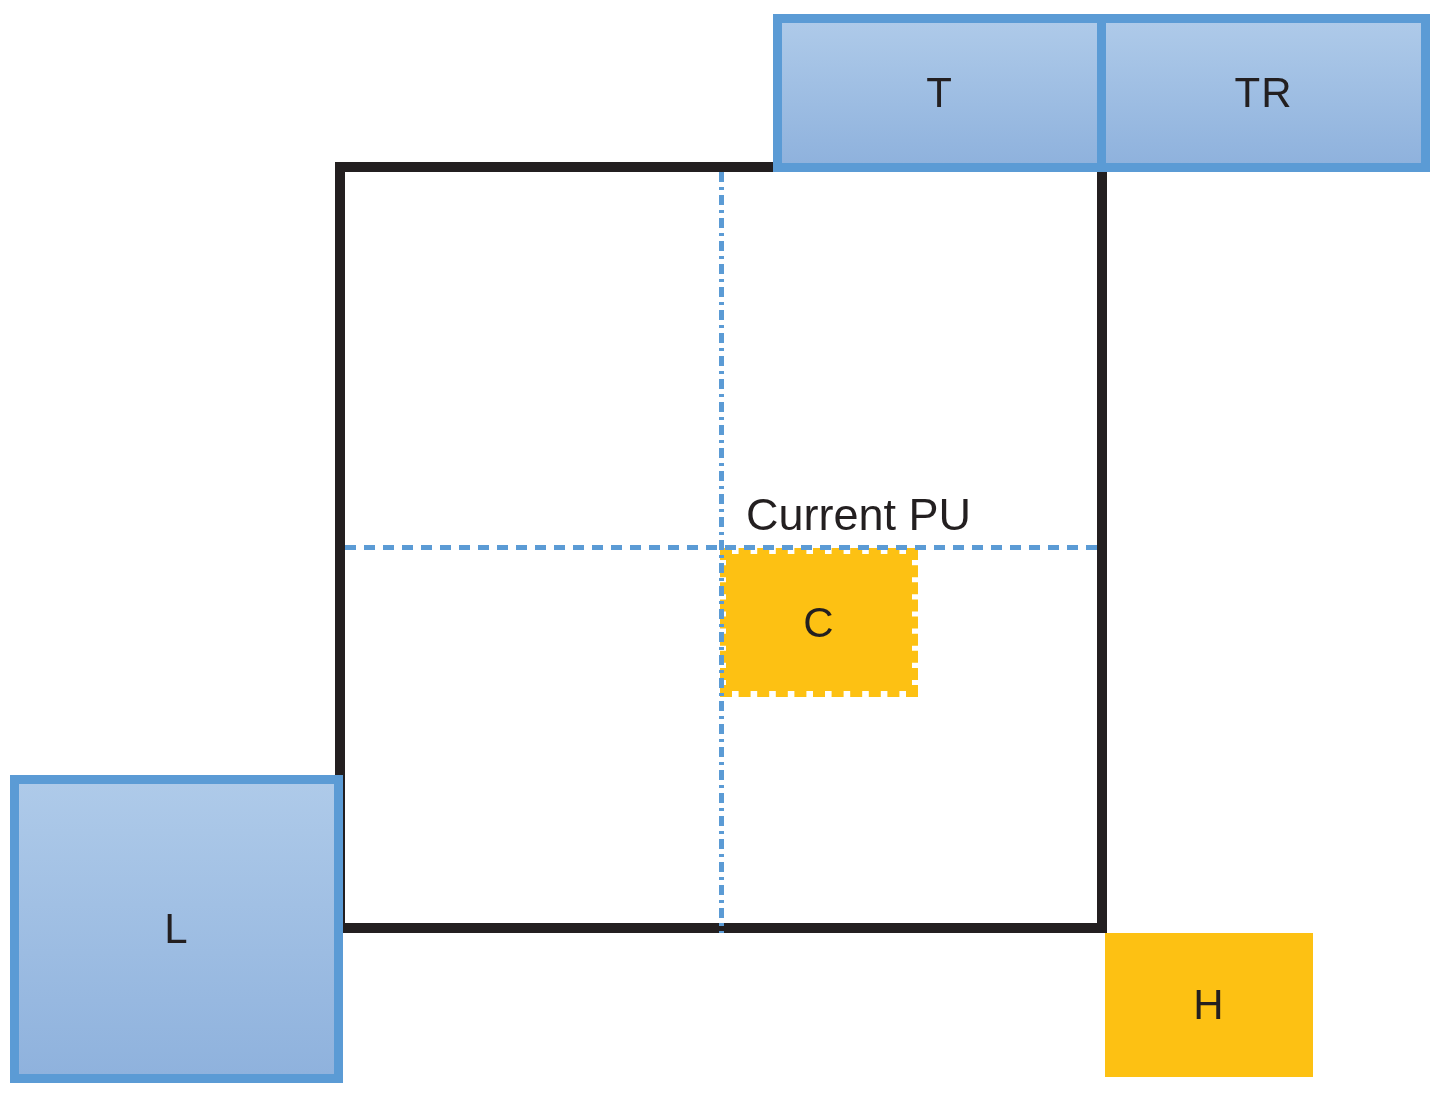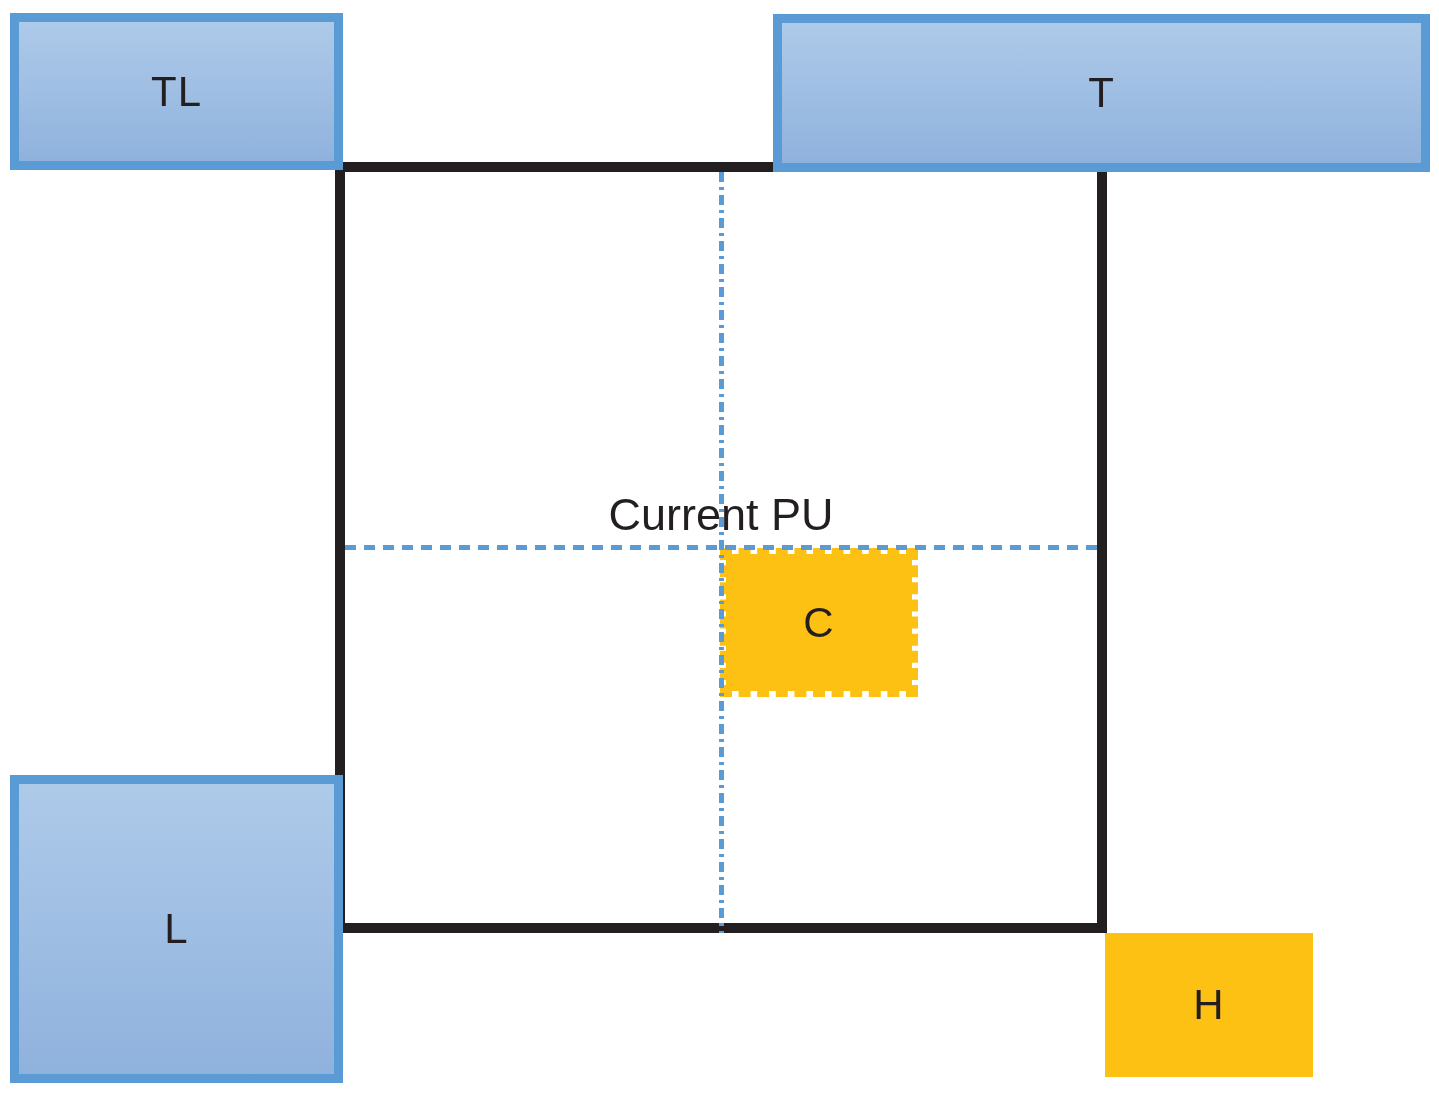--- a/index.html
+++ b/index.html
@@ -101,49 +101,47 @@
     font-size: 42px;
     line-height: 1;
     color: var(--ink);
     letter-spacing: 1px;
   }
 
   .pu-title {
     position: absolute;
     left: 471px; top: 487px;
     width: 500px; height: 56px;
-    text-align: center;
+    text-align: right;
     font-size: 45px;
     line-height: 56px;
     color: var(--ink);
     z-index: 5;
     white-space: nowrap;
   }
 </style>
 </head>
 <body>
 
 <div class="stage">
 
   <div class="pu-square"></div>
 
   <div class="guide guide-v"></div>
   <div class="guide guide-h"></div>
 
   <div class="pu-title">Current PU</div>
 
-  <div class="blue-box tl-box">
-    <div class="cell">
-      <span class="block-label">TL</span>
-    </div>
-  </div>
 
   <div class="blue-group top-group">
     <div class="cell">
       <span class="block-label">T</span>
+    </div>
+    <div class="cell">
+      <span class="block-label">TR</span>
     </div>
   </div>
 
   <div class="blue-group left-group">
     <div class="cell">
       <span class="block-label">L</span>
     </div>
   </div>
 
   <div class="orange-box c-box">

